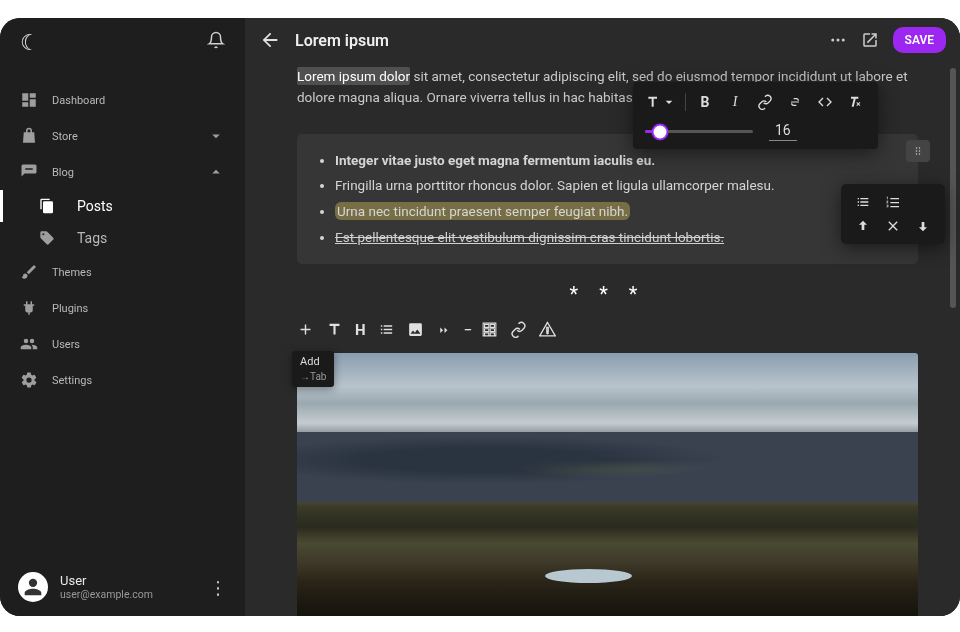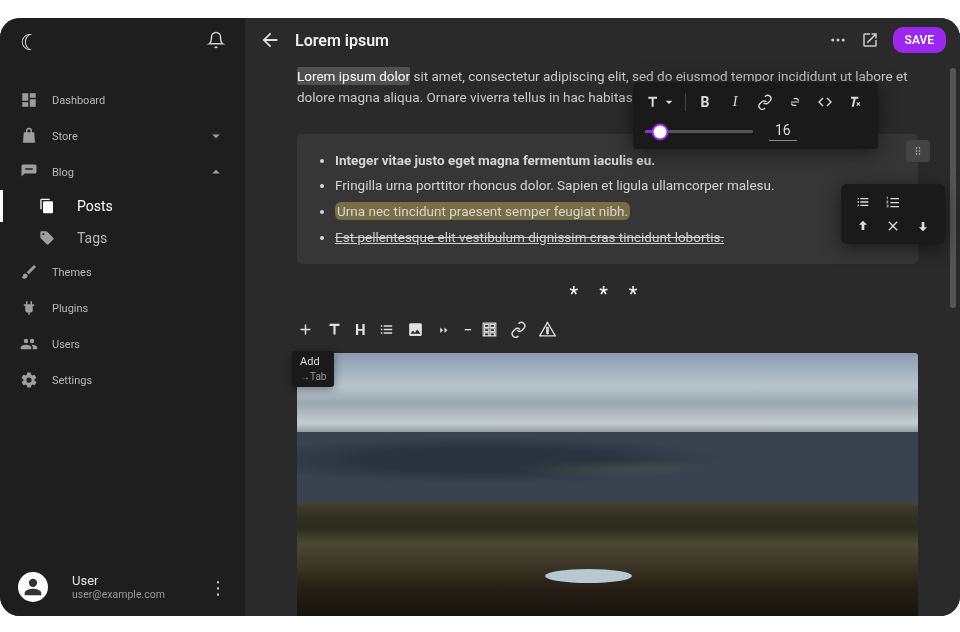--- a/index.html
+++ b/index.html
@@ -12,21 +12,21 @@
   .bell { font-size: 18px; color: #d0d0d0; cursor: pointer; }
   .nav { flex: 1; padding: 16px 0; overflow-y: auto; }
   .nav-item { display: flex; align-items: center; gap: 14px; padding: 9px 20px; color: #b8b8b8; cursor: pointer; font-size: 11px; }
   .nav-item svg { width: 18px; height: 18px; fill: #9e9e9e; flex-shrink: 0; }
   .nav-item .chev { margin-left: auto; }
   .sub-nav { }
   .sub-item { display: flex; align-items: center; gap: 22px; padding: 8px 20px 8px 36px; color: #b8b8b8; cursor: pointer; font-size: 14px; border-left: 3px solid transparent; }
   .sub-item.active { color: #fff; border-left: 3px solid #fff; }
   .sub-item.active svg { fill: #fff; }
   .sub-item svg { width: 16px; height: 16px; fill: #9e9e9e; }
-  .sb-footer { display: flex; align-items: center; gap: 24px; padding: 14px 18px; }
+  .sb-footer { display: flex; align-items: center; gap: 12px; padding: 14px 18px; }
   .avatar { width: 30px; height: 30px; border-radius: 50%; background: #fff; display: flex; align-items: center; justify-content: center; }
   .avatar svg { width: 20px; height: 20px; fill: #333; }
   .user-block { flex: 1; }
   .user-name { font-size: 13px; color: #e8e8e8; }
   .user-email { font-size: 10.5px; color: #999; }
   .more { color: #d0d0d0; font-size: 18px; cursor: pointer; }
   
   .main { flex: 1; background: #2a2a2a; display: flex; flex-direction: column; position: relative; }
   .topbar { height: 44px; display: flex; align-items: center; padding: 0 14px; gap: 14px; background: #2a2a2a; }
   .back-btn { color: #e0e0e0; cursor: pointer; display: flex; }

